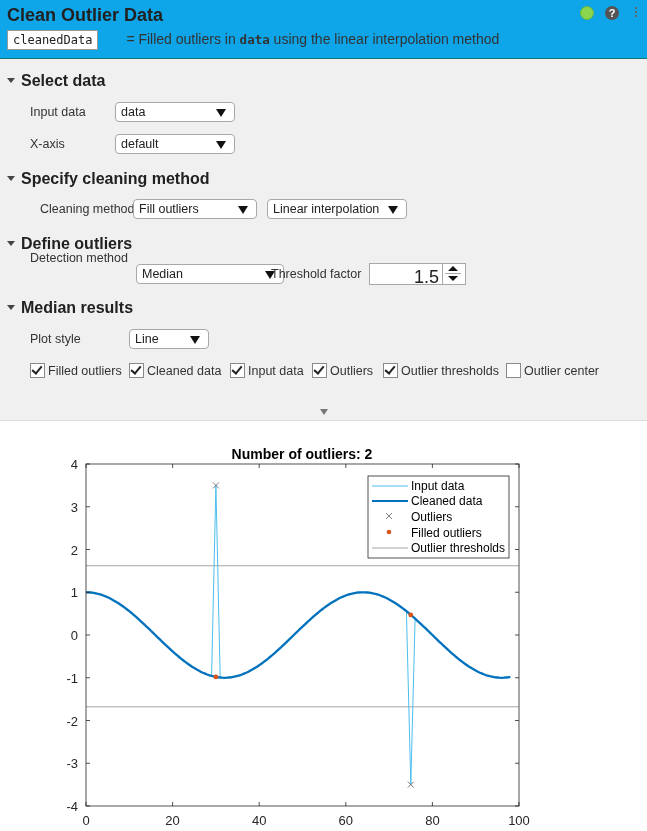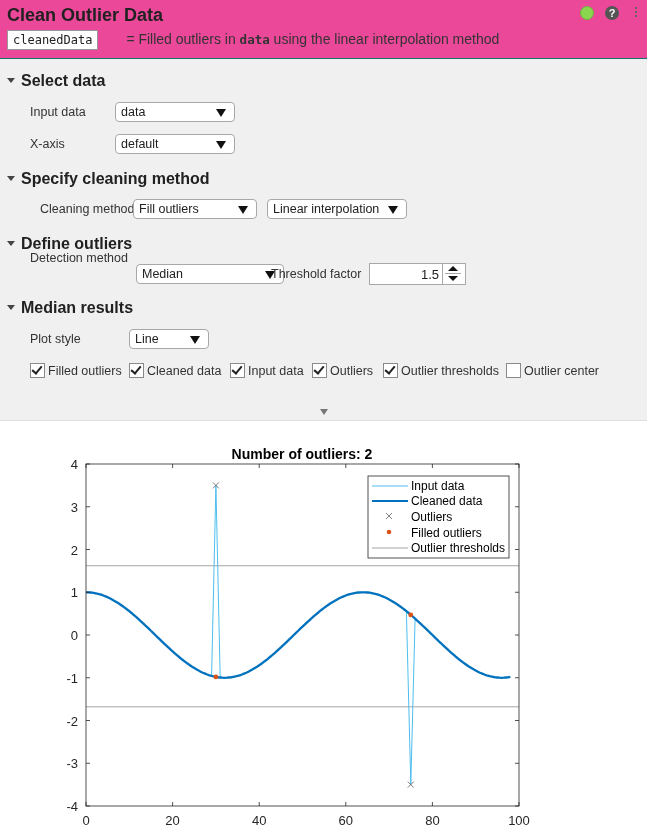--- a/index.html
+++ b/index.html
@@ -1,32 +1,32 @@
 <!DOCTYPE html>
 <html><head>
 <meta charset="utf-8">
 <style>
   html, body { margin:0; padding:0; }
   body { width:647px; height:831px; position:relative; background:#ffffff; font-family:"Liberation Sans", sans-serif; color:#212121; overflow:hidden; }
-  .header { position:absolute; left:0; top:0; width:647px; height:58px; background:#ec4899; border-bottom:1px solid #0f766e; }
+  .header { position:absolute; left:0; top:0; width:647px; height:58px; background:#0ea5e9; border-bottom:1px solid #0f766e; }
   .title { position:absolute; left:7px; top:5px; font-size:18px; font-weight:bold; color:#212121; }
   .status-dot { position:absolute; left:580px; top:6px; width:14px; height:14px; border-radius:50%; background:#8ad64e; border:1px solid #6cb63a; box-sizing:border-box; }
   .help-icon { position:absolute; left:605px; top:6px; width:14px; height:14px; border-radius:50%; background:#555; color:#fff; font-size:11px; font-weight:bold; text-align:center; line-height:14px; }
   .kebab-icon { position:absolute; left:633px; top:6px; width:6px; height:14px; }
   .kebab-icon i { display:block; width:2px; height:2px; background:#666; margin:1px auto 2px auto; }
   .summary { position:absolute; left:7px; top:30px; font-size:14px; color:#333; white-space:nowrap; }
   .var-box { display:inline-block; border:1px solid #999; background:#fff; font-family:"DejaVu Sans Mono", monospace; font-size:12px; padding:2px 5px; margin-right:24px; color:#212121; }
   .summary .mono { font-family:"DejaVu Sans Mono", monospace; font-weight:bold; font-size:12.5px; }
   .panel { position:absolute; left:0; top:59px; width:647px; height:361px; background:#f0f0f0; border-bottom:1px solid #dedede; }
   .section { position:absolute; left:7px; font-size:16px; font-weight:bold; color:#212121; }
   .section .tri { display:inline-block; width:0; height:0; border-left:4px solid transparent; border-right:4px solid transparent; border-top:5px solid #444; margin-right:6px; vertical-align:middle; position:relative; top:-1px; }
   .lbl { position:absolute; font-size:12.5px; color:#333; }
   .dd { position:absolute; height:20px; background:#fff; border:1px solid #a8a8a8; border-radius:4px; box-sizing:border-box; font-size:12.5px; color:#212121; padding-left:5px; line-height:18px; }
   .dd .arrow { position:absolute; right:8px; top:6px; width:0; height:0; border-left:5px solid transparent; border-right:5px solid transparent; border-top:8px solid #111; }
-  .spin { position:absolute; left:369px; top:263px; width:97px; height:22px; background:#fff; border:1px solid #a8a8a8; box-sizing:border-box; font-size:13px; }
+  .spin { position:absolute; left:369px; top:263px; width:97px; height:22px; background:#fff; border:1px solid #a8a8a8; box-sizing:border-box; font-size:18px; }
   .spin .val { position:absolute; right:26px; top:3px; }
   .spin .btns { position:absolute; right:0; top:0; width:22px; height:20px; border-left:1px solid #a8a8a8; }
   .spin .up { position:absolute; left:5px; top:2px; width:0; height:0; border-left:5px solid transparent; border-right:5px solid transparent; border-bottom:5px solid #111; }
   .spin .down { position:absolute; left:5px; top:12px; width:0; height:0; border-left:5px solid transparent; border-right:5px solid transparent; border-top:5px solid #111; }
   .spin .mid { position:absolute; left:2px; top:9px; width:16px; height:1px; background:#a8a8a8; }
   .cb { position:absolute; top:364px; font-size:12.5px; color:#333; white-space:nowrap; }
   .cb .box { display:inline-block; width:13px; height:13px; border:1px solid #8a8a8a; background:#fff; vertical-align:middle; position:relative; margin-right:3px; top:-1px; }
   .cb .box.on::after { content:""; position:absolute; left:3px; top:0px; width:4px; height:8px; border-right:2px solid #222; border-bottom:2px solid #222; transform:rotate(40deg); }
   .expand { position:absolute; left:320px; top:409px; width:0; height:0; border-left:4px solid transparent; border-right:4px solid transparent; border-top:6px solid #777; }
   svg.chart { position:absolute; left:0; top:420px; }

